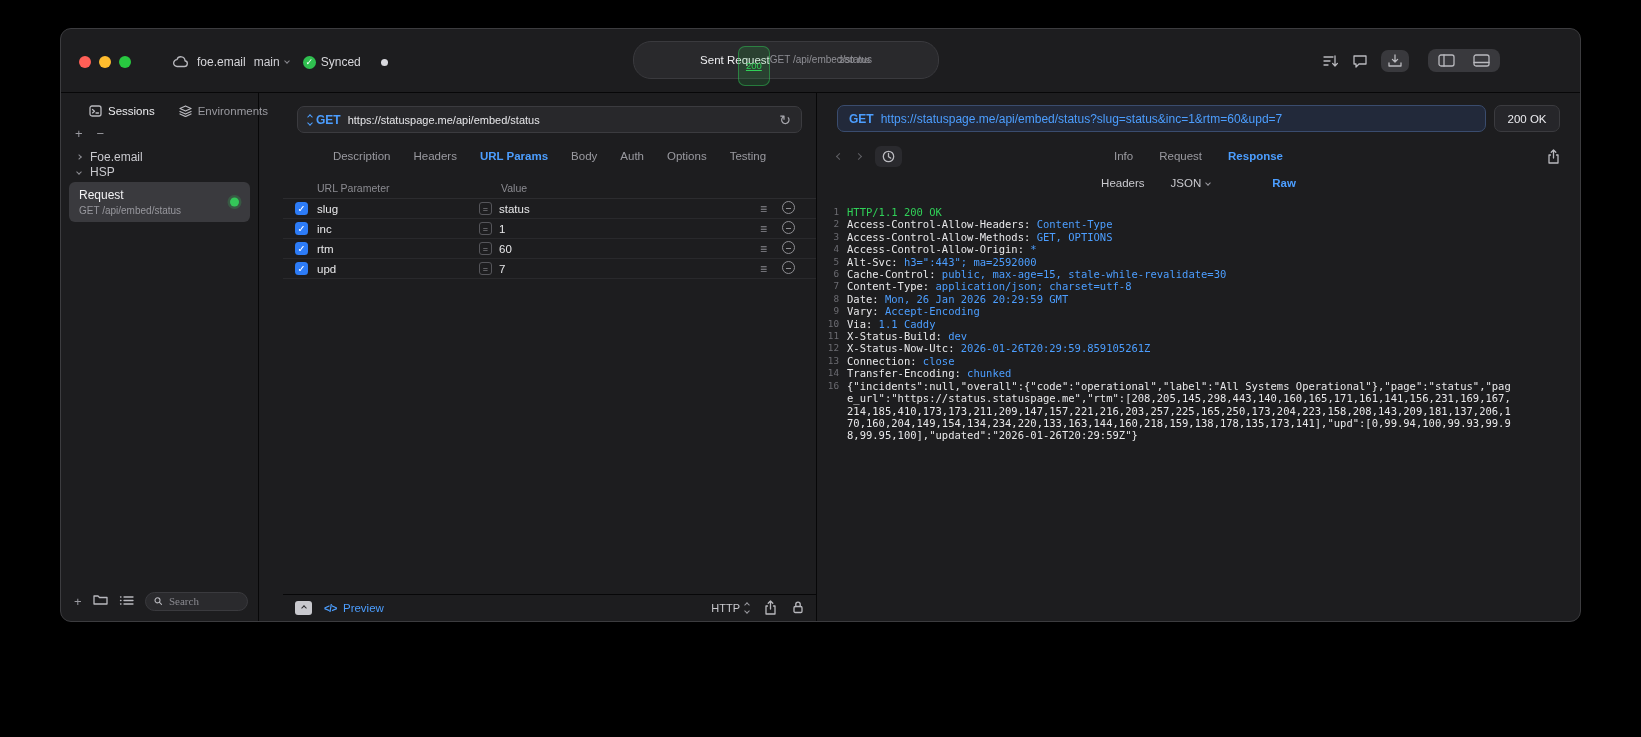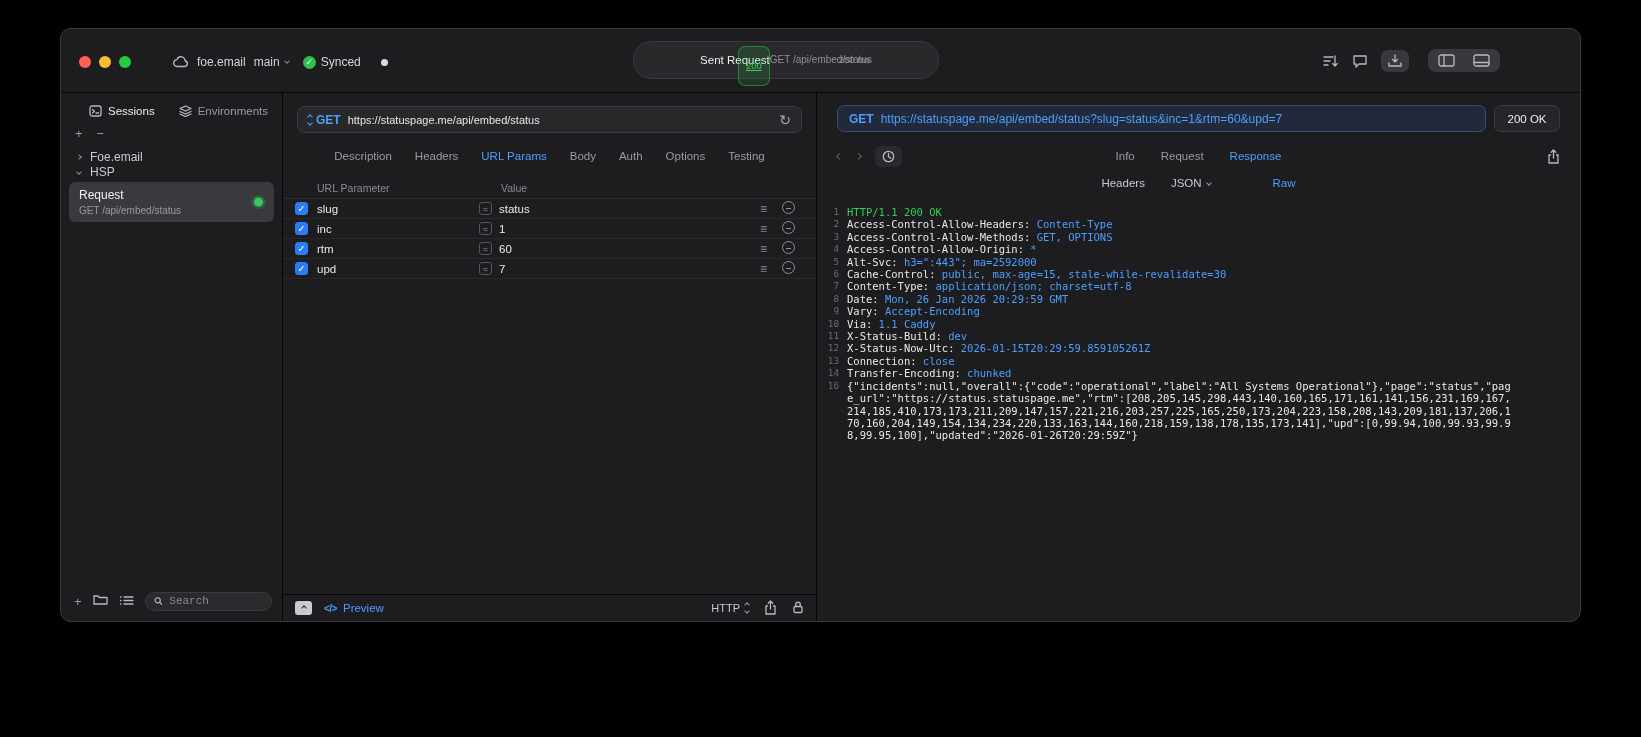--- a/index.html
+++ b/index.html
@@ -49,21 +49,21 @@
   .rs-sub { font-size: 10px; color: #8f8f95; }
   .rs-dur { position: absolute; right: 2px; font-size: 9.5px; color: #8f8f95; }
 
   .tb-right { position: absolute; right: 80px; top: 20px; display: flex; align-items: center; gap: 13px; }
   .tb-icon { display: flex; align-items: center; }
   .tb-iconbox { background: #39393d; border-radius: 7px; padding: 4px 6px; display: flex; }
   .tb-group { background: #39393d; border-radius: 8px; display: flex; padding: 5px 10px; gap: 18px; margin-left: 6px; }
   .icon-svg { stroke: #b9b9be; fill: none; stroke-width: 1.3; stroke-linecap: round; stroke-linejoin: round; }
 
   
-  .sidebar   { position: absolute; left: 0;   top: 64px; bottom: 0; width: 222px; border-right: 1px solid #070708; }
+  .sidebar   { position: absolute; left: 0;   top: 64px; bottom: 0; width: 198px; border-right: 1px solid #070708; }
   .pane-mid  { position: absolute; left: 222px; top: 64px; bottom: 0; width: 534px; border-right: 1px solid #070708; }
   .pane-right{ position: absolute; left: 756px; top: 64px; bottom: 0; right: 0; }
 
   
   .sb-tabs { display: flex; gap: 24px; padding: 12px 0 0 28px; font-size: 11.5px;
     color: #9a9aa0; align-items: center; }
   .sb-tab { display: flex; gap: 6px; align-items: center; }
   .sb-tab.active { color: #ececef; }
   .sb-plusminus { display: flex; gap: 14px; padding: 12px 0 0 14px; color: #9a9aa0;
     font-size: 13px; line-height: 10px; }
@@ -75,35 +75,35 @@
   .req-sub { font-size: 10px; color: #97979d; margin-top: 3px; }
   .req-dot { position: absolute; right: 11px; top: 50%; transform: translateY(-50%);
     width: 9px; height: 9px; border-radius: 50%; background: #34c759;
     box-shadow: 0 0 0 2.5px rgba(52,199,89,.22); }
   .sb-bottom { position: absolute; left: 0; right: 0; bottom: 0; height: 32px;
     display: flex; align-items: center; gap: 11px; padding: 0 10px 8px 13px; color: #9a9aa0; }
   .sb-bottom .glyph { font-size: 13px; line-height: 13px; }
   .search-pill { flex: 1; height: 19px; background: #2a2a2d; border: 1px solid #3a3a3e;
     border-radius: 10px; display: flex; align-items: center; gap: 5px; padding: 0 8px; }
   .search-pill input { background: transparent; border: 0; outline: 0; color: #e8e8ea;
-    font-size: 11px; width: 100%; font-family: Liberation Mono, monospace; }
+    font-size: 11px; width: 100%; font-family: Liberation Serif, serif; }
   .search-pill input::placeholder { color: #8a8a90; }
 
   
   .url-bar { margin: 13px 14px 0; height: 27px; background: #28282b; border: 1px solid #3b3b3f;
     border-radius: 7px; display: flex; align-items: center; padding: 0 10px; gap: 7px; }
   .method { color: #4c9eff; font-weight: bold; font-size: 12px; display: flex; align-items: center; gap: 4px; }
   .method .vstep { color: #4c9eff; }
   .url-text { font-size: 11px; color: #e6e6e9; flex: 1; white-space: nowrap; overflow: hidden; }
   .refresh { color: #a8a8ae; font-size: 14px; }
 
   .mid-tabs { display: flex; gap: 23px; justify-content: center; margin-top: 17px;
     font-size: 11.5px; color: #9a9aa0; align-items: center; }
   .tab { cursor: default; display: flex; align-items: center; gap: 5px; }
-  .tab.active { color: #4c9eff; }
+  .tab.active { color: #4c9eff; font-weight: bold; }
 
   .params { margin-top: 15px; font-size: 11.5px; }
   .params-head, .param-row, .param-add {
     display: grid; grid-template-columns: 34px 162px 1fr 22px 26px;
     align-items: center; height: 20px; padding-right: 8px; }
   .params-head { color: #8b8b91; font-size: 10.5px; height: 22px; border-bottom: 1px solid #2c2c2f; }
   .param-row { border-bottom: 1px solid #29292c; color: #e8e8ea; }
   .param-add { color: #75757b; margin-top: 2px; }
   .ck { width: 13px; height: 13px; border-radius: 3.5px; background: #2d7cf7; color: #fff;
     font-size: 9.5px; display: flex; align-items: center; justify-content: center; margin-left: 12px; }
@@ -539,21 +539,21 @@
     <span class="lc"><span class="hn">Via:</span><span class="hv"> 1.1 Caddy</span></span>
   </div>
 
   <div class="resp-line">
     <span class="ln">11</span>
     <span class="lc"><span class="hn">X-Status-Build:</span><span class="hv"> dev</span></span>
   </div>
 
   <div class="resp-line">
     <span class="ln">12</span>
-    <span class="lc"><span class="hn">X-Status-Now-Utc:</span><span class="hv"> 2026-01-15T20:29:59.859105261Z</span></span>
+    <span class="lc"><span class="hn">X-Status-Now-Utc:</span><span class="hv"> 2026-01-26T20:29:59.859105261Z</span></span>
   </div>
 
   <div class="resp-line">
     <span class="ln">13</span>
     <span class="lc"><span class="hn">Connection:</span><span class="hv"> close</span></span>
   </div>
 
   <div class="resp-line">
     <span class="ln">14</span>
     <span class="lc"><span class="hn">Transfer-Encoding:</span><span class="hv"> chunked</span></span>

